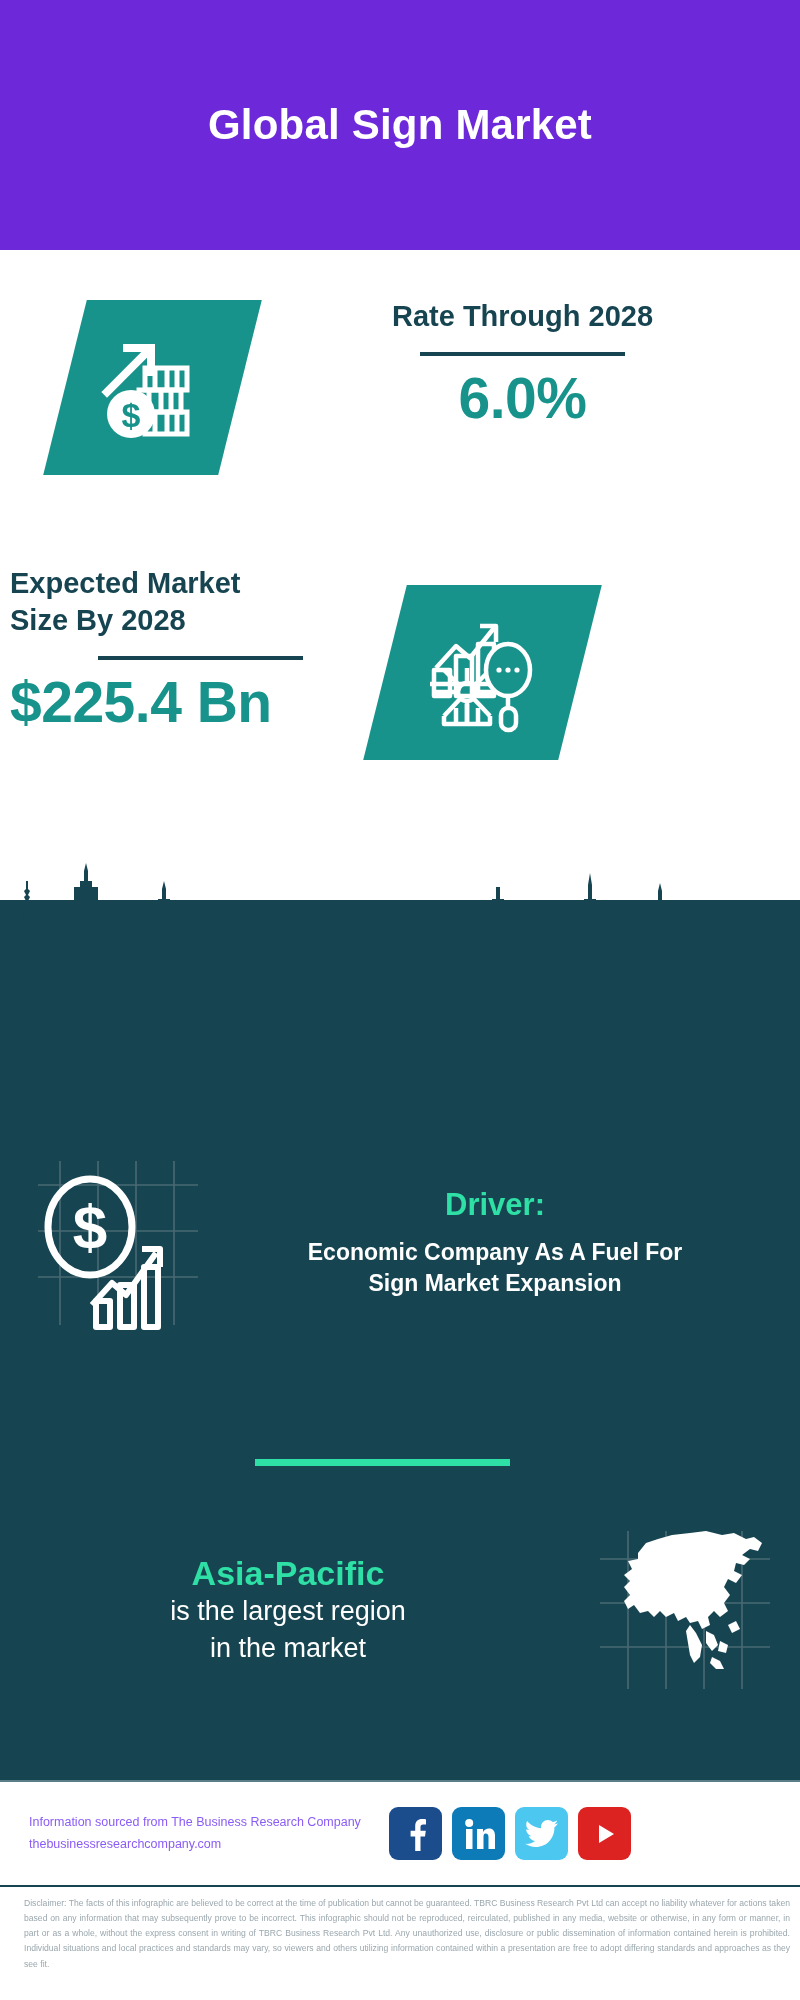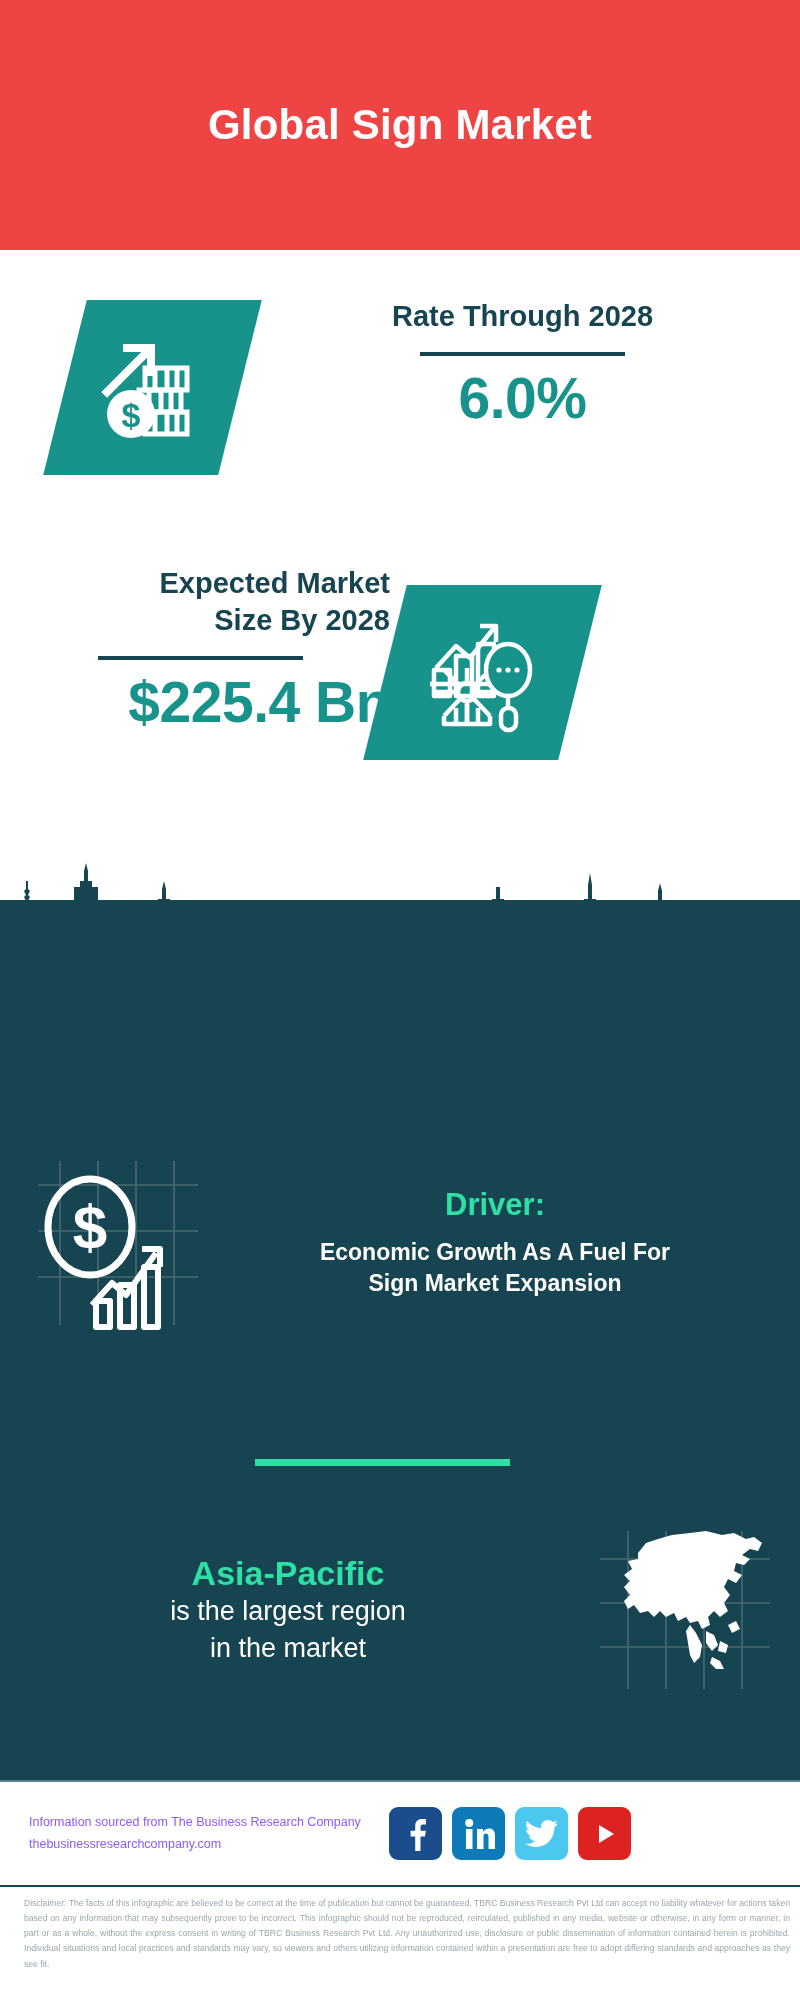--- a/index.html
+++ b/index.html
@@ -21,21 +21,21 @@
     position: relative;
     background: #ffffff;
   }
 
   
   .header {
     position: absolute;
     left: 0; top: 0;
     width: 800px;
     height: 250px;
-    background: #ef4444;
+    background: #6d28d9;
     display: flex;
     align-items: center;
     justify-content: center;
   }
   .header-title {
     color: #ffffff;
     font-size: 42px;
     font-weight: bold;
     letter-spacing: 0.2px;
     text-align: center;
@@ -82,21 +82,21 @@
   .block1-text {
     position: absolute;
     left: 255px; top: 298px;
     width: 535px;
     text-align: center;
   }
   .block2-text {
     position: absolute;
     left: 10px; top: 565px;
     width: 380px;
-    text-align: right;
+    text-align: left;
   }
   .stat-label {
     color: #164450;
     font-size: 29px;
     font-weight: bold;
     line-height: 1.28;
   }
   .stat-rule {
     width: 205px;
     height: 4px;
@@ -377,21 +377,21 @@
           <polyline points="112,94 130,94 130,112"></polyline>
           <rect x="66" y="146" width="14" height="26"></rect>
           <rect x="90" y="130" width="14" height="42"></rect>
           <rect x="114" y="112" width="14" height="60"></rect>
         </g>
       </svg>
     </div>
     <div class="driver-copy">
       <div class="driver-heading">Driver:</div>
       <div class="driver-body">
-        <div>Economic Growth As A Fuel For</div>
+        <div>Economic Company As A Fuel For</div>
         <div>Sign Market Expansion</div>
       </div>
     </div>
   </div>
 
   <div class="dark-zone-2"></div>
 
   <div class="mint-divider"></div>
 
   <div class="region-row">

